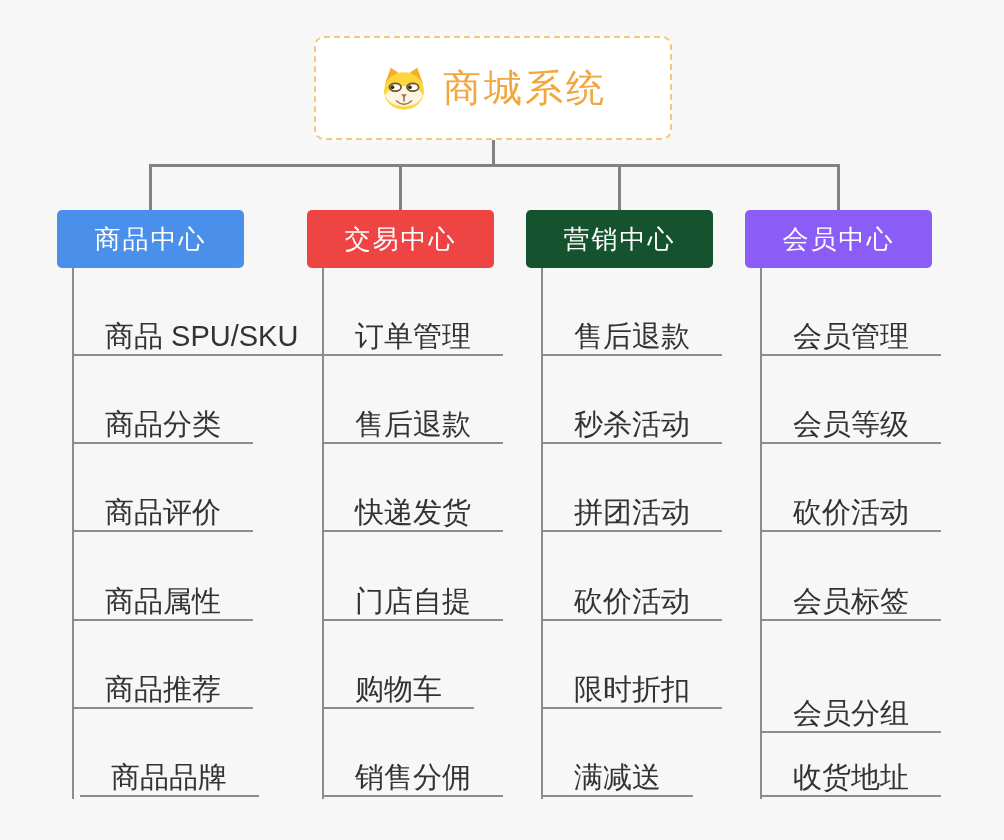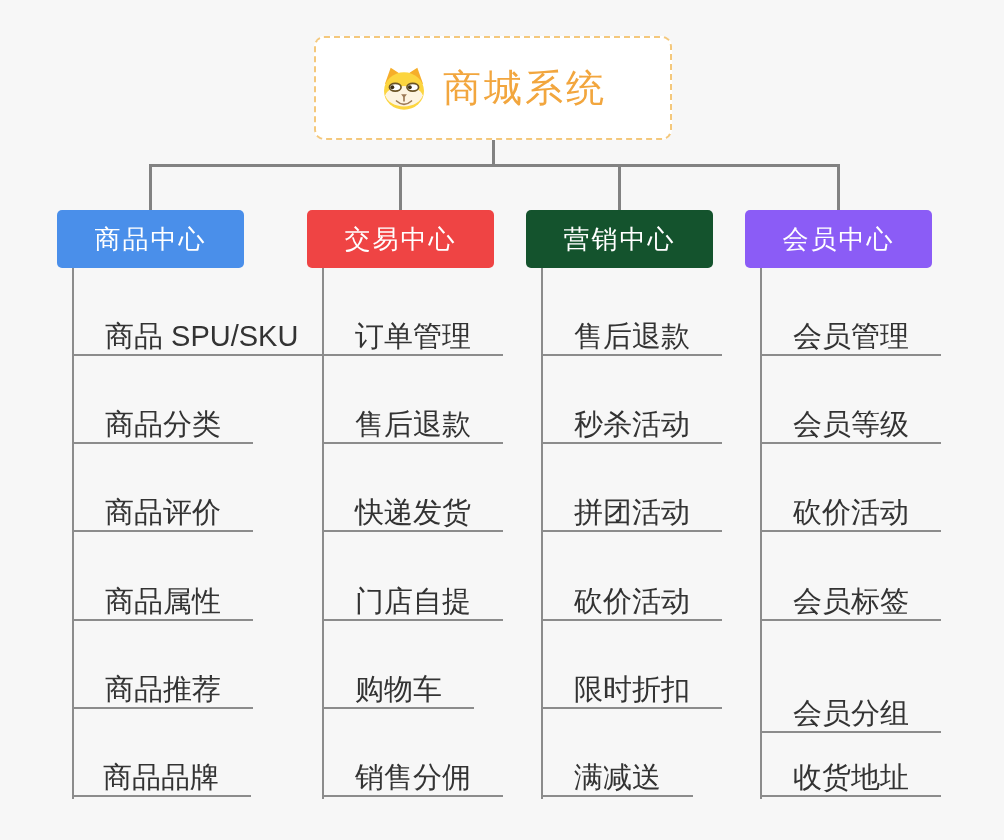--- a/index.html
+++ b/index.html
@@ -87,21 +87,21 @@
 
   <div id="branches">
       <div class="vline" style="left: 149px; top: 164px; height: 46px;"></div>
       <div class="branch-header" style="left: 57px; background: rgb(74, 143, 234);">商品中心</div>
       <div class="trunk" style="left: 72px; top: 268px; height: 531px;"></div>
       <div class="item" style="left: 72px; top: 323px;">商品 SPU/SKU</div>
       <div class="item" style="left: 72px; top: 411px;">商品分类</div>
       <div class="item" style="left: 72px; top: 499px;">商品评价</div>
       <div class="item" style="left: 72px; top: 588px;">商品属性</div>
       <div class="item" style="left: 72px; top: 676px;">商品推荐</div>
-      <div class="item" style="left: 72px; top: 764px; padding-left: 31px;">商品品牌</div>
+      <div class="item" style="left: 80px; top: 764px; padding-left: 31px;">商品品牌</div>
       <div class="vline" style="left: 399px; top: 164px; height: 46px;"></div>
       <div class="branch-header" style="left: 307px; background: #ef4444;">交易中心</div>
       <div class="trunk" style="left: 322px; top: 268px; height: 531px;"></div>
       <div class="item" style="left: 322px; top: 323px;">订单管理</div>
       <div class="item" style="left: 322px; top: 411px;">售后退款</div>
       <div class="item" style="left: 322px; top: 499px;">快递发货</div>
       <div class="item" style="left: 322px; top: 588px;">门店自提</div>
       <div class="item" style="left: 322px; top: 676px;">购物车</div>
       <div class="item" style="left: 322px; top: 764px;">销售分佣</div>
       <div class="vline" style="left: 618px; top: 164px; height: 46px;"></div>

